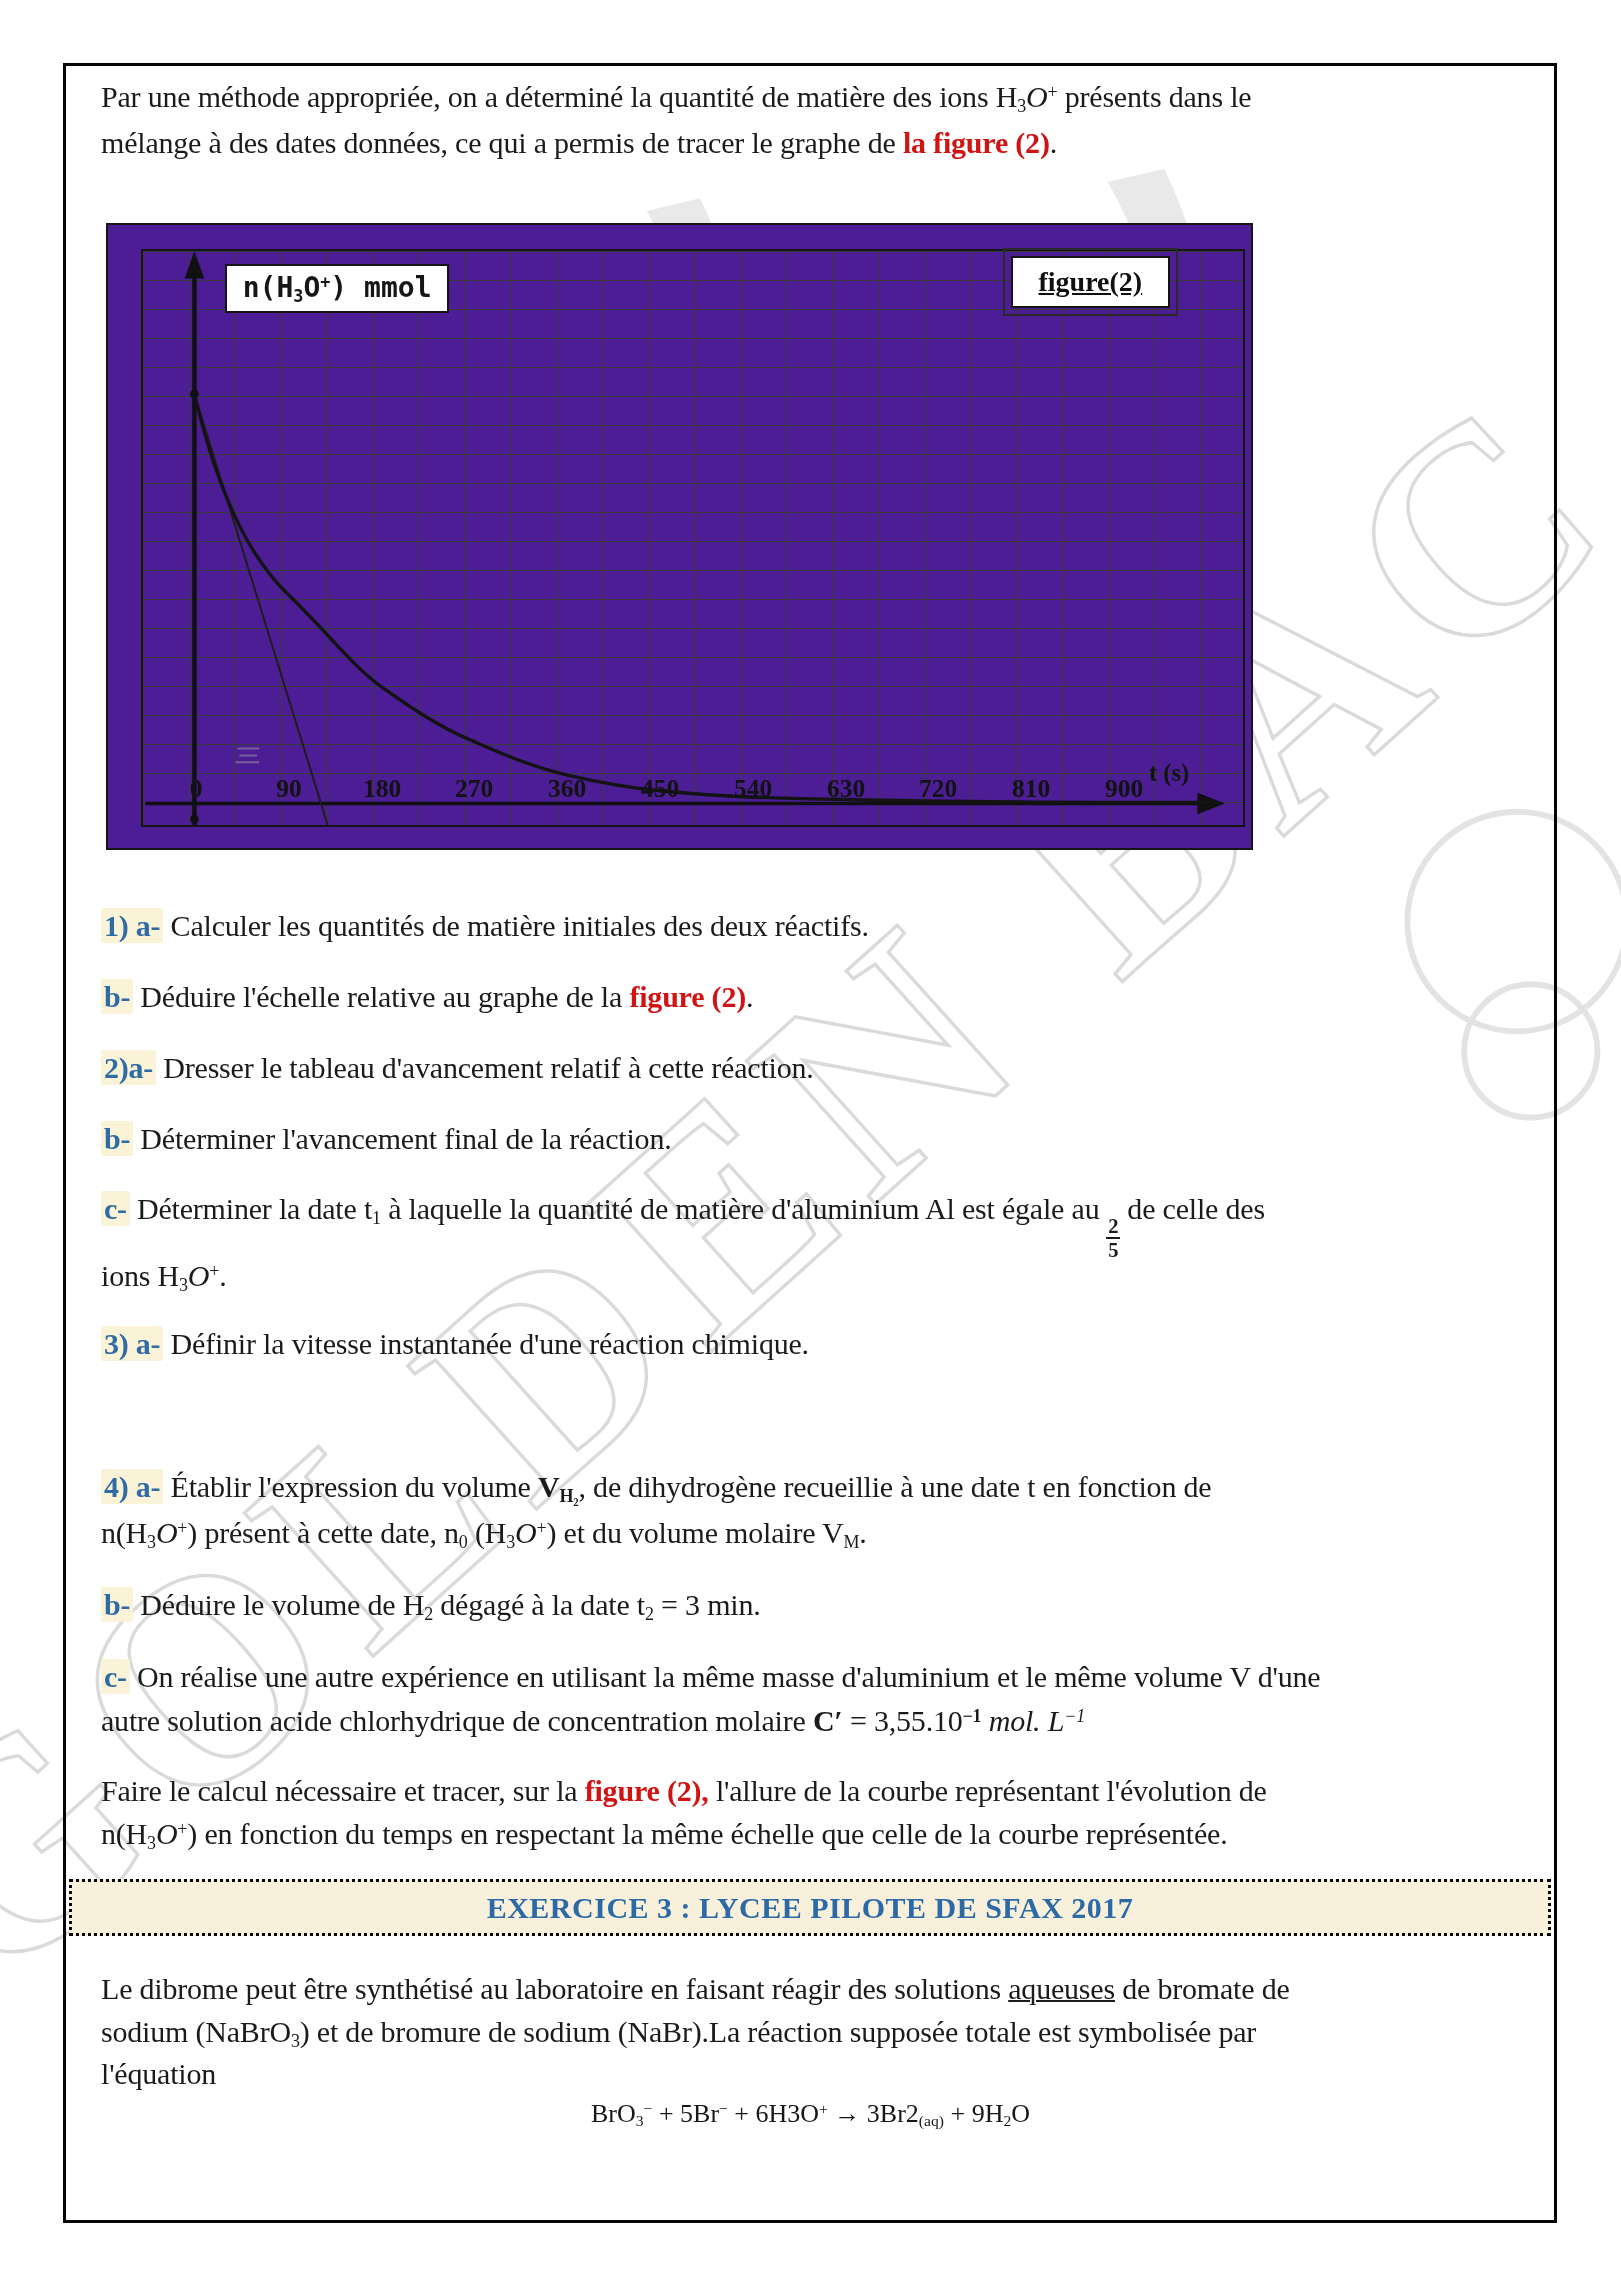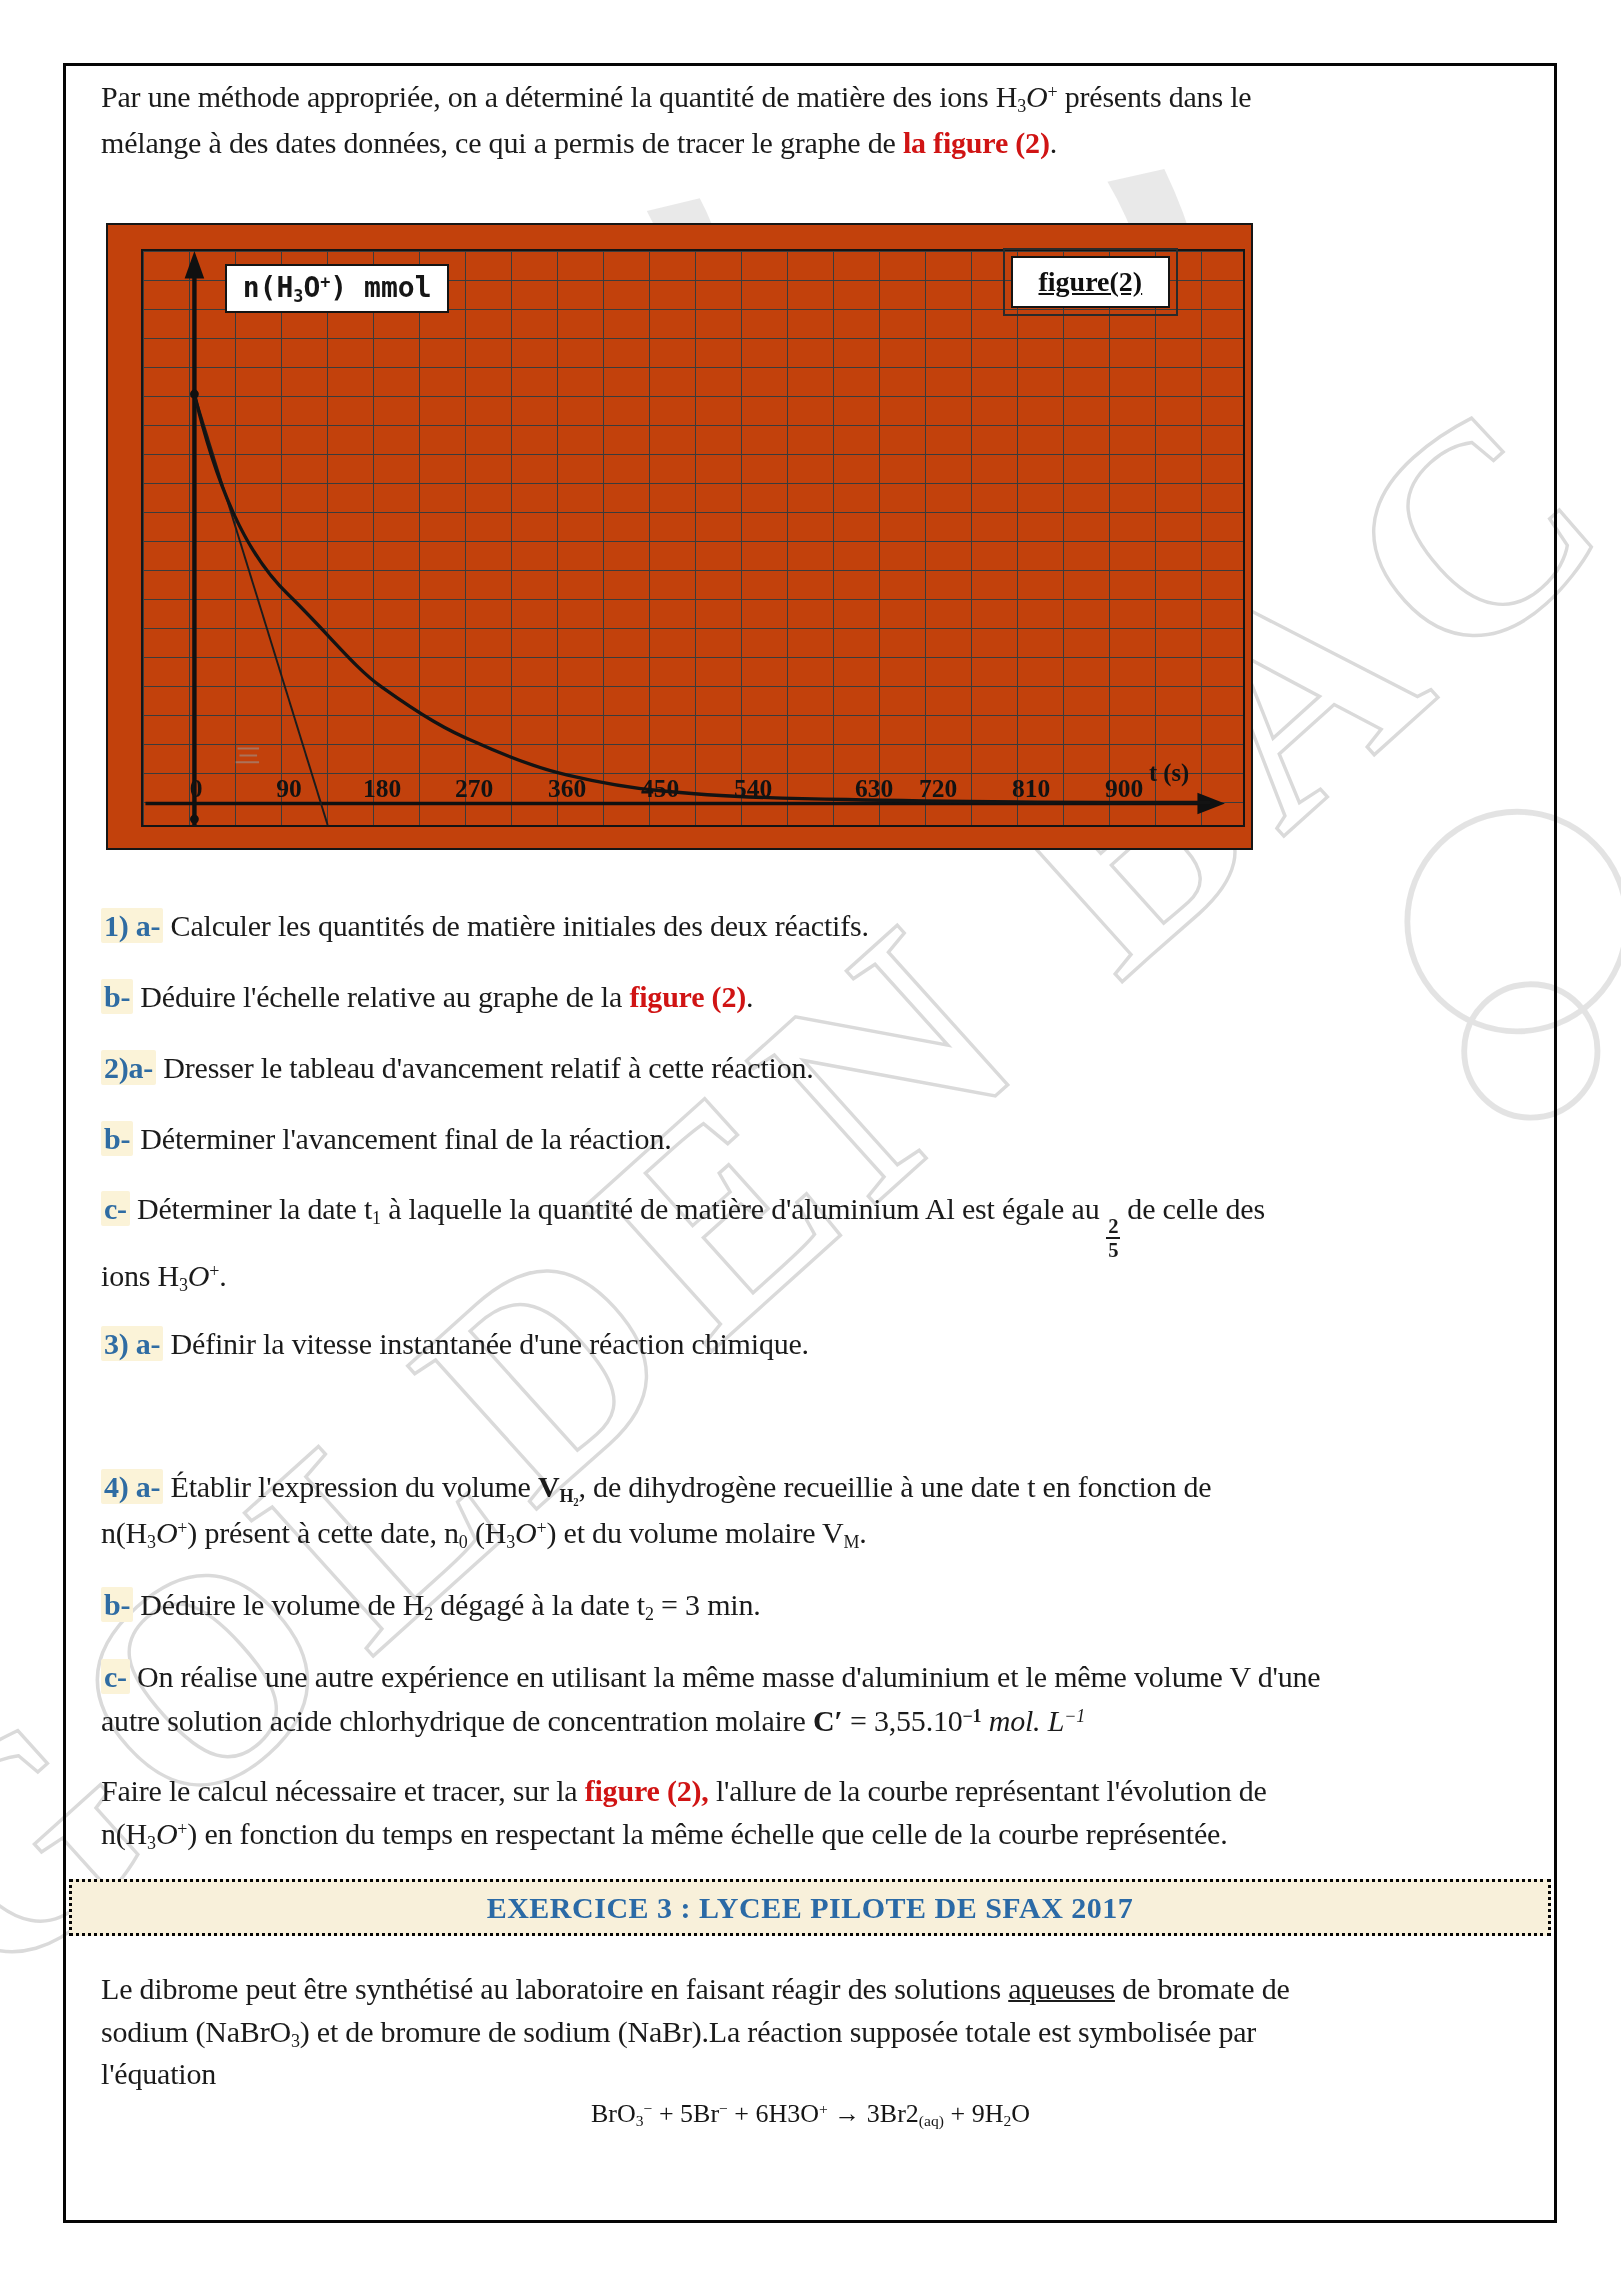--- a/index.html
+++ b/index.html
@@ -28,21 +28,21 @@
   .sg-sup{font-size:0.60em;vertical-align:0.52em;}
   .marker{
     color:#2f6ca3;font-weight:bold;background:#fbf3d8;padding:1px 2.9px;border-radius:2px;
   }
   .frac{display:inline-flex;flex-direction:column;align-items:center;
     vertical-align:-13.7px;font-size:20.6px;line-height:1.1;margin:0 6.9px;font-weight:bold;}
   .frac .den{border-top:2px solid #1a1a1a;padding:0 2px;}
   
   .fig-outer{
     position:absolute;left:106px;top:223px;width:1147px;height:627px;
-    border:2.9px solid #161616;box-sizing:border-box;background:#c2410c;
+    border:2.9px solid #161616;box-sizing:border-box;background:#4c1d95;
   }
   .fig-grid{
     position:absolute;left:33px;top:23.5px;width:1100px;height:574px;
     border:2.9px solid #141414;box-sizing:content-box;
     background-image:
       repeating-linear-gradient(to right,#3b3b3b 0 1.3px,transparent 1.3px 46px),
       repeating-linear-gradient(to bottom,#3b3b3b 0 1.3px,transparent 1.3px 29px);
   }
   .fig-grid > svg{position:absolute;left:0;top:0;}
   .ylabel-box{
@@ -138,21 +138,21 @@
       <div class="ylabel-box"><span>n(H</span><span class="sg-sub">3</span><span>O</span><span class="sg-sup">+</span><span>) mmol</span></div>
       <div class="figtitle-box">figure(2)</div>
       <div>
           <span class="xtick" style="left: 53px;">0</span>
           <span class="xtick" style="left: 146px;">90</span>
           <span class="xtick" style="left: 239px;">180</span>
           <span class="xtick" style="left: 331px;">270</span>
           <span class="xtick" style="left: 424px;">360</span>
           <span class="xtick" style="left: 517px;">450</span>
           <span class="xtick" style="left: 610px;">540</span>
-          <span class="xtick" style="left: 731px; text-align: right;">630</span>
+          <span class="xtick" style="left: 703px; text-align: right;">630</span>
           <span class="xtick" style="left: 795px;">720</span>
           <span class="xtick" style="left: 888px;">810</span>
           <span class="xtick" style="left: 981px;">900</span>
         </div>
       <div class="xaxis-unit">t (s)</div>
     </div>
   </div>
 
   <div class="line" style="top:907px"><span class="marker">1) a-</span><span><span> Calculer les quantités de matière initiales des deux réactifs.</span></span></div>
   <div class="line" style="top:978px"><span class="marker">b-</span><span><span> Déduire l'échelle relative au graphe de la </span><span class="sg-r">figure (2)</span><span>.</span></span></div>

